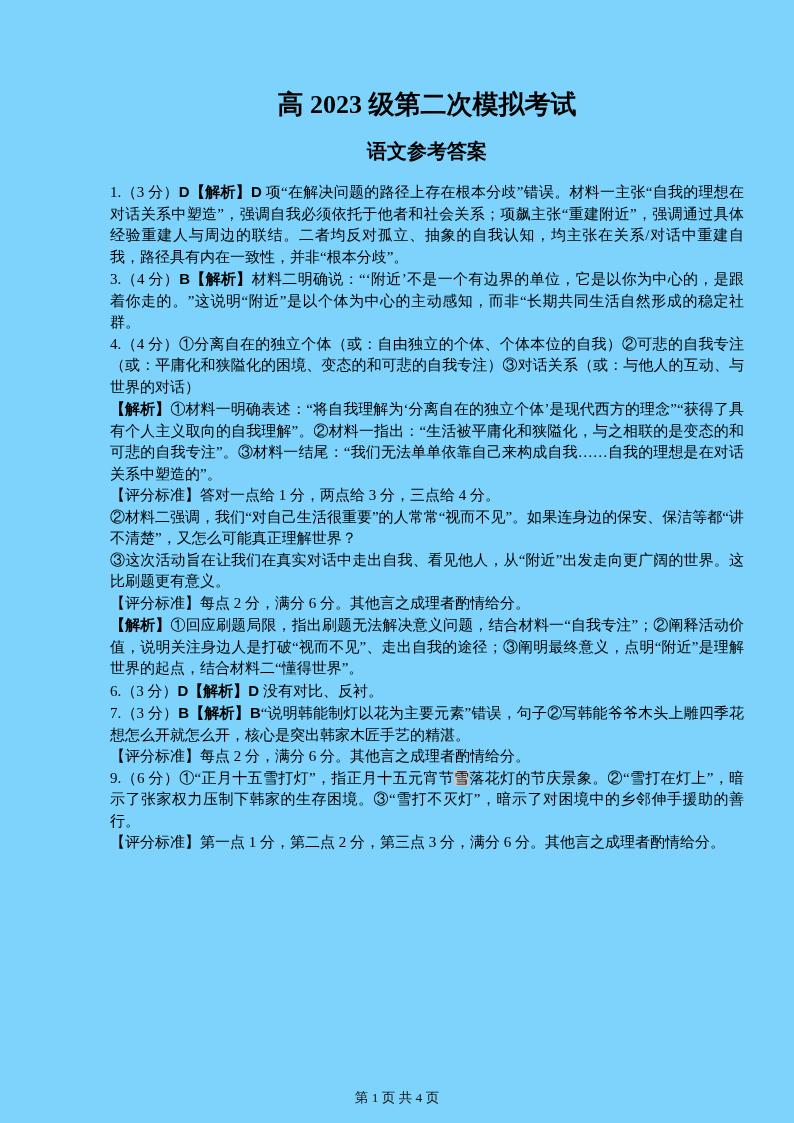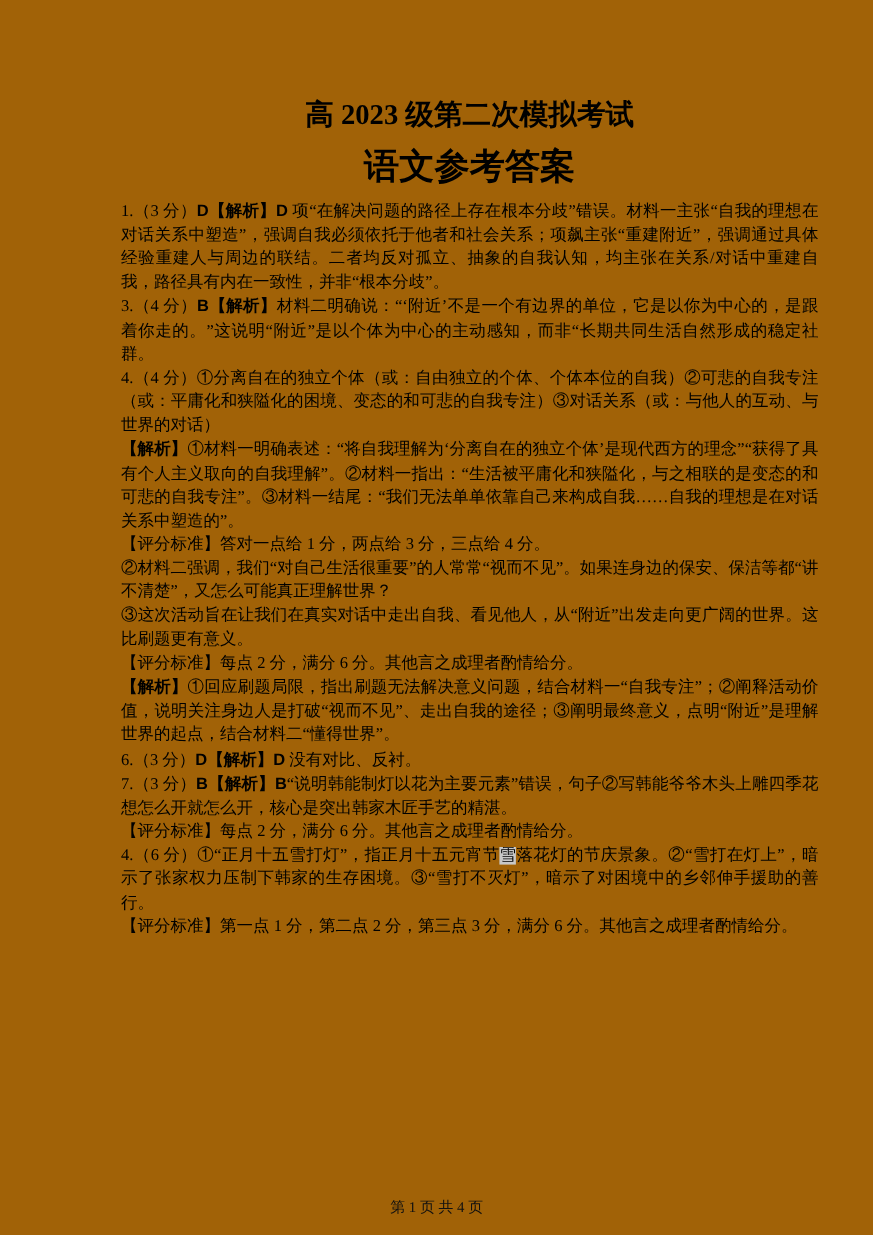--- a/index.html
+++ b/index.html
@@ -1,38 +1,38 @@
 <!DOCTYPE html>
 <html lang="zh"><head>
 <meta charset="utf-8">
 <style>
   html, body { margin: 0; padding: 0; background: #ffffff; }
   .page {
     position: relative;
     width: 794px;
     height: 1123px;
     margin: 0 auto;
-    background: #a16207;
+    background: #7dd3fc;
     box-sizing: border-box;
     padding: 88px 50px 0 110px;
     color: #000;
     font-family: "Liberation Serif", "DejaVu Serif", serif;
     overflow: hidden;
   }
   .doc-title {
     margin: 0 0 14px 0;
     font-size: 26px;
     line-height: 34px;
     font-weight: bold;
     text-align: center;
     font-family: "Liberation Serif", "DejaVu Serif", serif;
   }
   .doc-subtitle {
     margin: 0 0 15px 0;
-    font-size: 32px;
+    font-size: 20px;
     line-height: 30px;
     font-weight: bold;
     text-align: center;
     font-family: "Liberation Sans", "DejaVu Sans", sans-serif;
   }
   .content p {
     margin: 0;
     font-size: 15px;
     line-height: 21.5px;
     text-align: justify;
@@ -68,17 +68,17 @@
       <p><span>4.（4 分）①分离自在的独立个体（或：自由独立的个体、个体本位的自我）②可悲的自我专注（或：平庸化和狭隘化的困境、变态的和可悲的自我专注）③对话关系（或：与他人的互动、与世界的对话）</span></p>
       <p><span class="b">【解析】</span><span>①材料一明确表述：“将自我理解为‘分离自在的独立个体’是现代西方的理念”“获得了具有个人主义取向的自我理解”。②材料一指出：“生活被平庸化和狭隘化，与之相联的是变态的和可悲的自我专注”。③材料一结尾：“我们无法单单依靠自己来构成自我……自我的理想是在对话关系中塑造的”。</span></p>
       <p><span>【评分标准】答对一点给 1 分，两点给 3 分，三点给 4 分。</span></p>
       <p><span>②材料二强调，我们“对自己生活很重要”的人常常“视而不见”。如果连身边的保安、保洁等都“讲不清楚”，又怎么可能真正理解世界？</span></p>
       <p><span>③这次活动旨在让我们在真实对话中走出自我、看见他人，从“附近”出发走向更广阔的世界。这比刷题更有意义。</span></p>
       <p><span>【评分标准】每点 2 分，满分 6 分。其他言之成理者酌情给分。</span></p>
       <p><span class="b">【解析】</span><span>①回应刷题局限，指出刷题无法解决意义问题，结合材料一“自我专注”；②阐释活动价值，说明关注身边人是打破“视而不见”、走出自我的途径；③阐明最终意义，点明“附近”是理解世界的起点，结合材料二“懂得世界”。</span></p>
       <p><span>6.（3 分）</span><span class="b">D</span><span class="b">【解析】</span><span class="b">D</span><span> 没有对比、反衬。</span></p>
       <p><span>7.（3 分）</span><span class="b">B</span><span class="b">【解析】</span><span class="b">B</span><span>“说明韩能制灯以花为主要元素”错误，句子②写韩能爷爷木头上雕四季花想怎么开就怎么开，核心是突出韩家木匠手艺的精湛。</span></p>
       <p><span>【评分标准】每点 2 分，满分 6 分。其他言之成理者酌情给分。</span></p>
-      <p><span>4.（6 分）①“正月十五雪打灯”，指正月十五元宵节</span><span class="hl">雪</span><span>落花灯的节庆景象。②“雪打在灯上”，暗示了张家权力压制下韩家的生存困境。③“雪打不灭灯”，暗示了对困境中的乡邻伸手援助的善行。</span></p>
+      <p><span>9.（6 分）①“正月十五雪打灯”，指正月十五元宵节</span><span class="hl">雪</span><span>落花灯的节庆景象。②“雪打在灯上”，暗示了张家权力压制下韩家的生存困境。③“雪打不灭灯”，暗示了对困境中的乡邻伸手援助的善行。</span></p>
       <p><span>【评分标准】第一点 1 分，第二点 2 分，第三点 3 分，满分 6 分。其他言之成理者酌情给分。</span></p>
     </div>
   <div class="page-footer">第 1 页 共 4 页</div>
 </div>
 
 </body></html>

